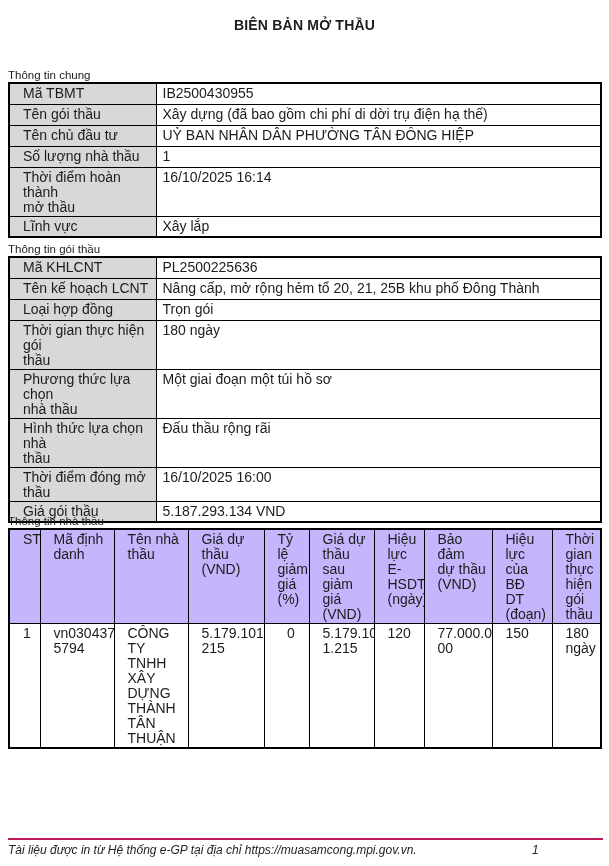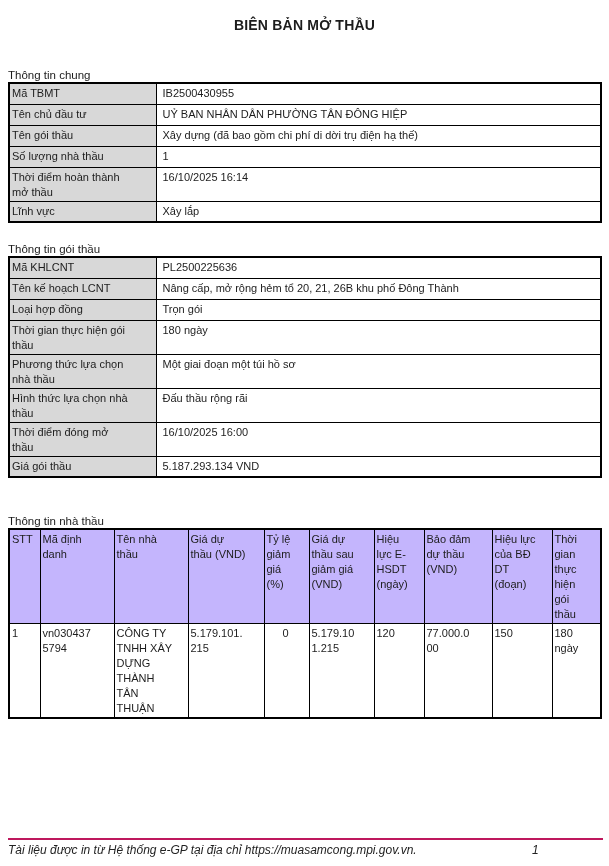--- a/index.html
+++ b/index.html
@@ -10,22 +10,22 @@
     overflow:hidden;
   }
   .doc-title {
     position:absolute; top:17px; left:0; width:100%;
     text-align:center; font-size:14px; font-weight:bold; letter-spacing:.2px;
   }
   .sec { position:absolute; left:8px; width:595px; }
   .sec-heading { font-size:11.5px; line-height:13px; white-space:pre-line;margin-top:8px; }
   table { border-collapse:collapse; table-layout:fixed; width:594px; border:2px solid #000; }
   td, th {
-    border:1px solid #000; font-size:11px; line-height:15px;
-    vertical-align:top; padding:2px 4px 1px 2px; white-space:pre-line; overflow:hidden;
+    border:1px solid #000; font-size:14px; line-height:15px;
+    vertical-align:top; padding:2px 4px 1px 13px; white-space:pre-line; overflow:hidden;
     font-weight:normal; text-align:left;
   }
   .info-table td.label { background:#d8d8d8; height:21px; }
   .info-table td.value { padding-left:6px;margin-left:8px; }
   .info-table col.label-col { width:147px; }
   .bidders th { background:#c4b5fd; height:93px; }
   .bidders td { height:93px; }
   .bidders td:nth-child(4), .bidders td:nth-child(6) { text-align:left; }
   .bidders td:nth-child(5) { text-align:center; }
   .footer {
@@ -49,26 +49,26 @@
       <colgroup>
           <col class="label-col">
           <col>
         </colgroup>
       <tbody>
           <tr>
             <td class="label">Mã TBMT</td>
             <td class="value">IB2500430955</td>
           </tr>
           <tr>
+            <td class="label">Tên gói thầu</td>
+            <td class="value">Xây dựng (đã bao gồm chi phí di dời trụ điện hạ thế)</td>
+          </tr>
+          <tr>
             <td class="label">Tên chủ đầu tư</td>
             <td class="value">UỶ BAN NHÂN DÂN PHƯỜNG TÂN ĐÔNG HIỆP</td>
-          </tr>
-          <tr>
-            <td class="label">Tên gói thầu</td>
-            <td class="value">Xây dựng (đã bao gồm chi phí di dời trụ điện hạ thế)</td>
           </tr>
           <tr>
             <td class="label">Số lượng nhà thầu</td>
             <td class="value">1</td>
           </tr>
           <tr>
             <td class="label">Thời điểm hoàn thành
 mở thầu</td>
             <td class="value">16/10/2025 16:14</td>
           </tr>
@@ -87,21 +87,21 @@
           <col class="label-col">
           <col>
         </colgroup>
       <tbody>
           <tr>
             <td class="label">Mã KHLCNT</td>
             <td class="value">PL2500225636</td>
           </tr>
           <tr>
             <td class="label">Tên kế hoạch LCNT</td>
-            <td class="value">Nâng cấp, mở rộng hẻm tổ 20, 21, 26B khu phố Đông Thành</td>
+            <td class="value">Nâng cấp, mở rộng hẻm tổ 20, 21, 25B khu phố Đông Thành</td>
           </tr>
           <tr>
             <td class="label">Loại hợp đồng</td>
             <td class="value">Trọn gói</td>
           </tr>
           <tr>
             <td class="label">Thời gian thực hiện gói
 thầu</td>
             <td class="value">180 ngày</td>
           </tr>

